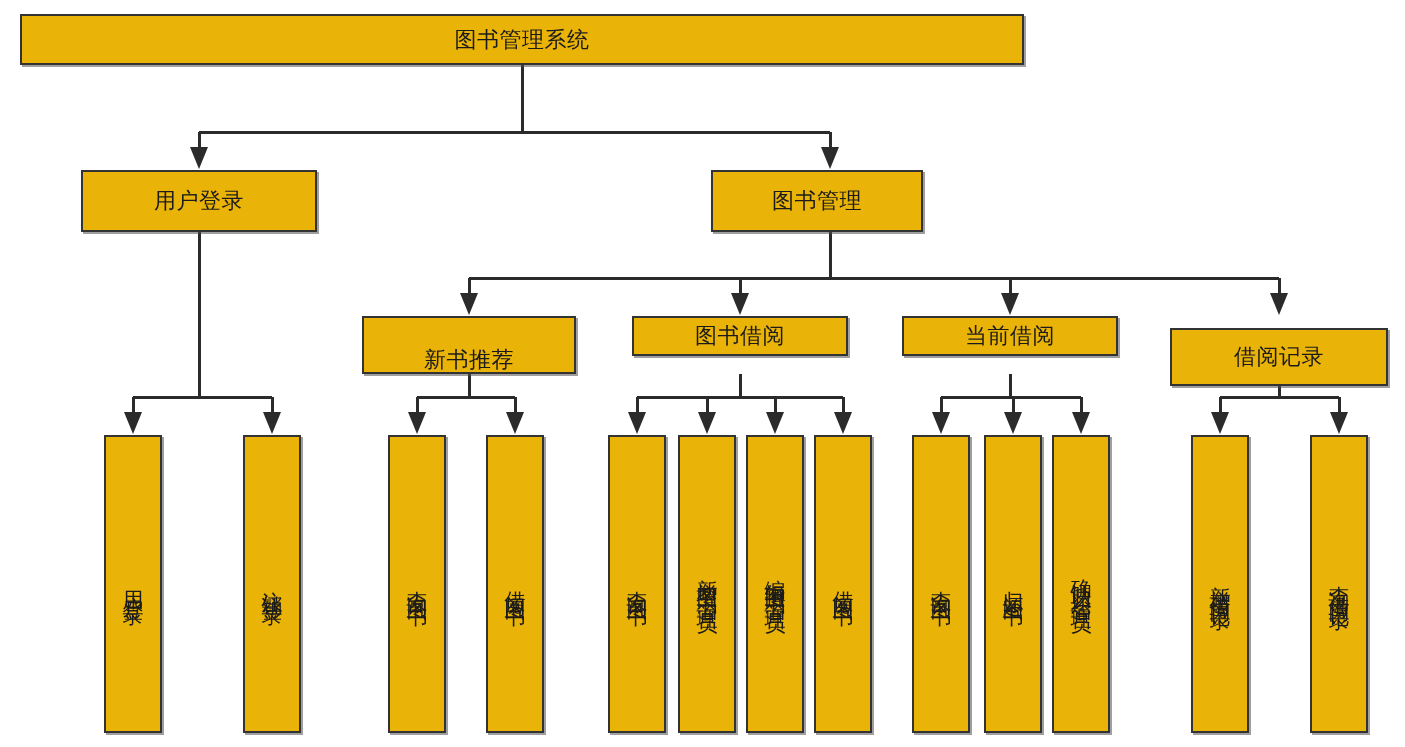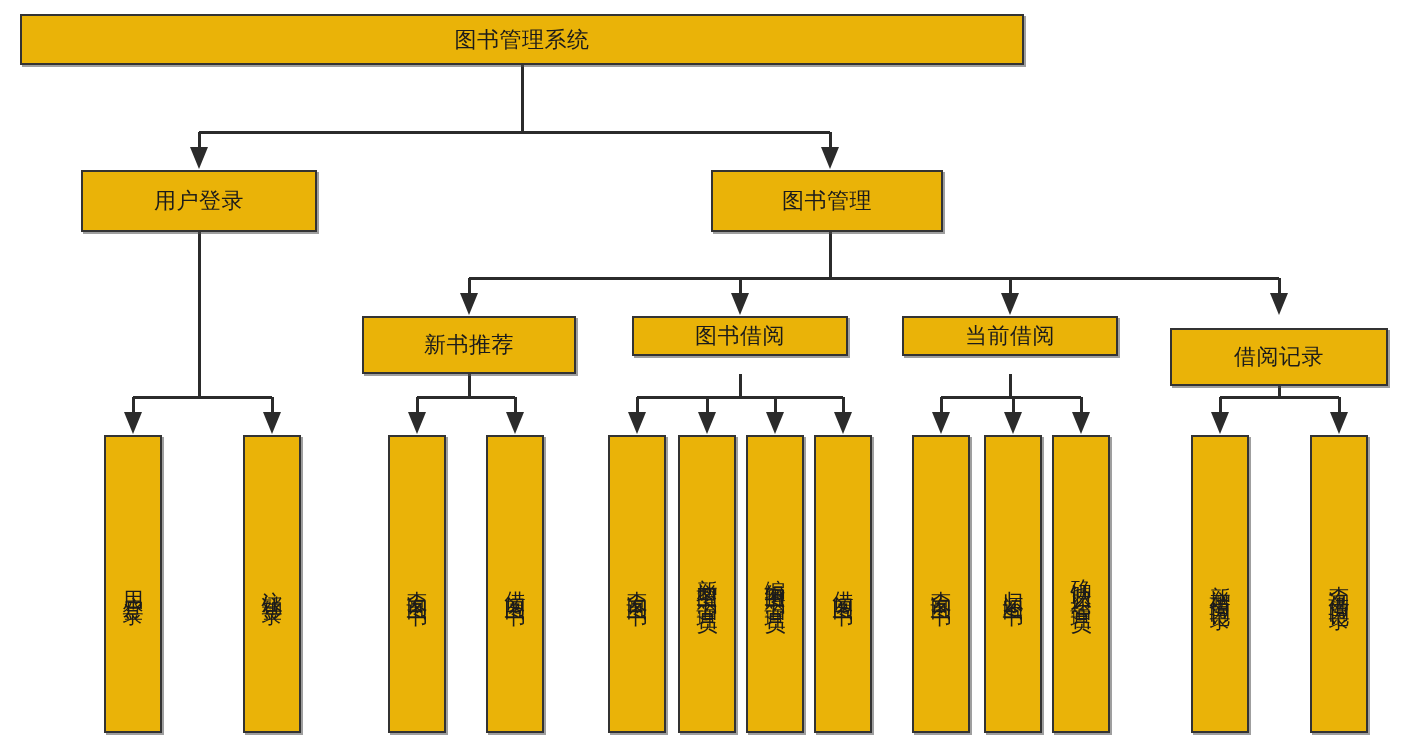--- a/index.html
+++ b/index.html
@@ -126,24 +126,24 @@
       <path d="M1330,412 L1348,412 L1339,434 Z" fill="#2b2b2b"></path>
     </svg>
 
   <div id="node-layer">
       <div class="node-box" style="left: 20px; top: 14px; width: 1004px; height: 51px;">
         <span class="node-label">图书管理系统</span>
       </div>
       <div class="node-box" style="left: 81px; top: 170px; width: 236px; height: 62px;">
         <span class="node-label">用户登录</span>
       </div>
-      <div class="node-box" style="left: 711px; top: 170px; width: 232px; height: 62px; justify-content: center;">
+      <div class="node-box" style="left: 711px; top: 170px; width: 212px; height: 62px; justify-content: center;">
         <span class="node-label">图书管理</span>
       </div>
-      <div class="node-box" style="left: 362px; top: 316px; width: 214px; height: 58px;">
+      <div class="node-box" style="left: 362px; top: 316px; width: 214px; height: 58px; align-items: flex-end;">
         <span class="node-label">新书推荐</span>
       </div>
       <div class="node-box" style="left: 632px; top: 316px; width: 216px; height: 40px;">
         <span class="node-label">图书借阅</span>
       </div>
       <div class="node-box" style="left: 902px; top: 316px; width: 216px; height: 40px;">
         <span class="node-label">当前借阅</span>
       </div>
       <div class="node-box" style="left: 1170px; top: 328px; width: 218px; height: 58px;">
         <span class="node-label">借阅记录</span>

